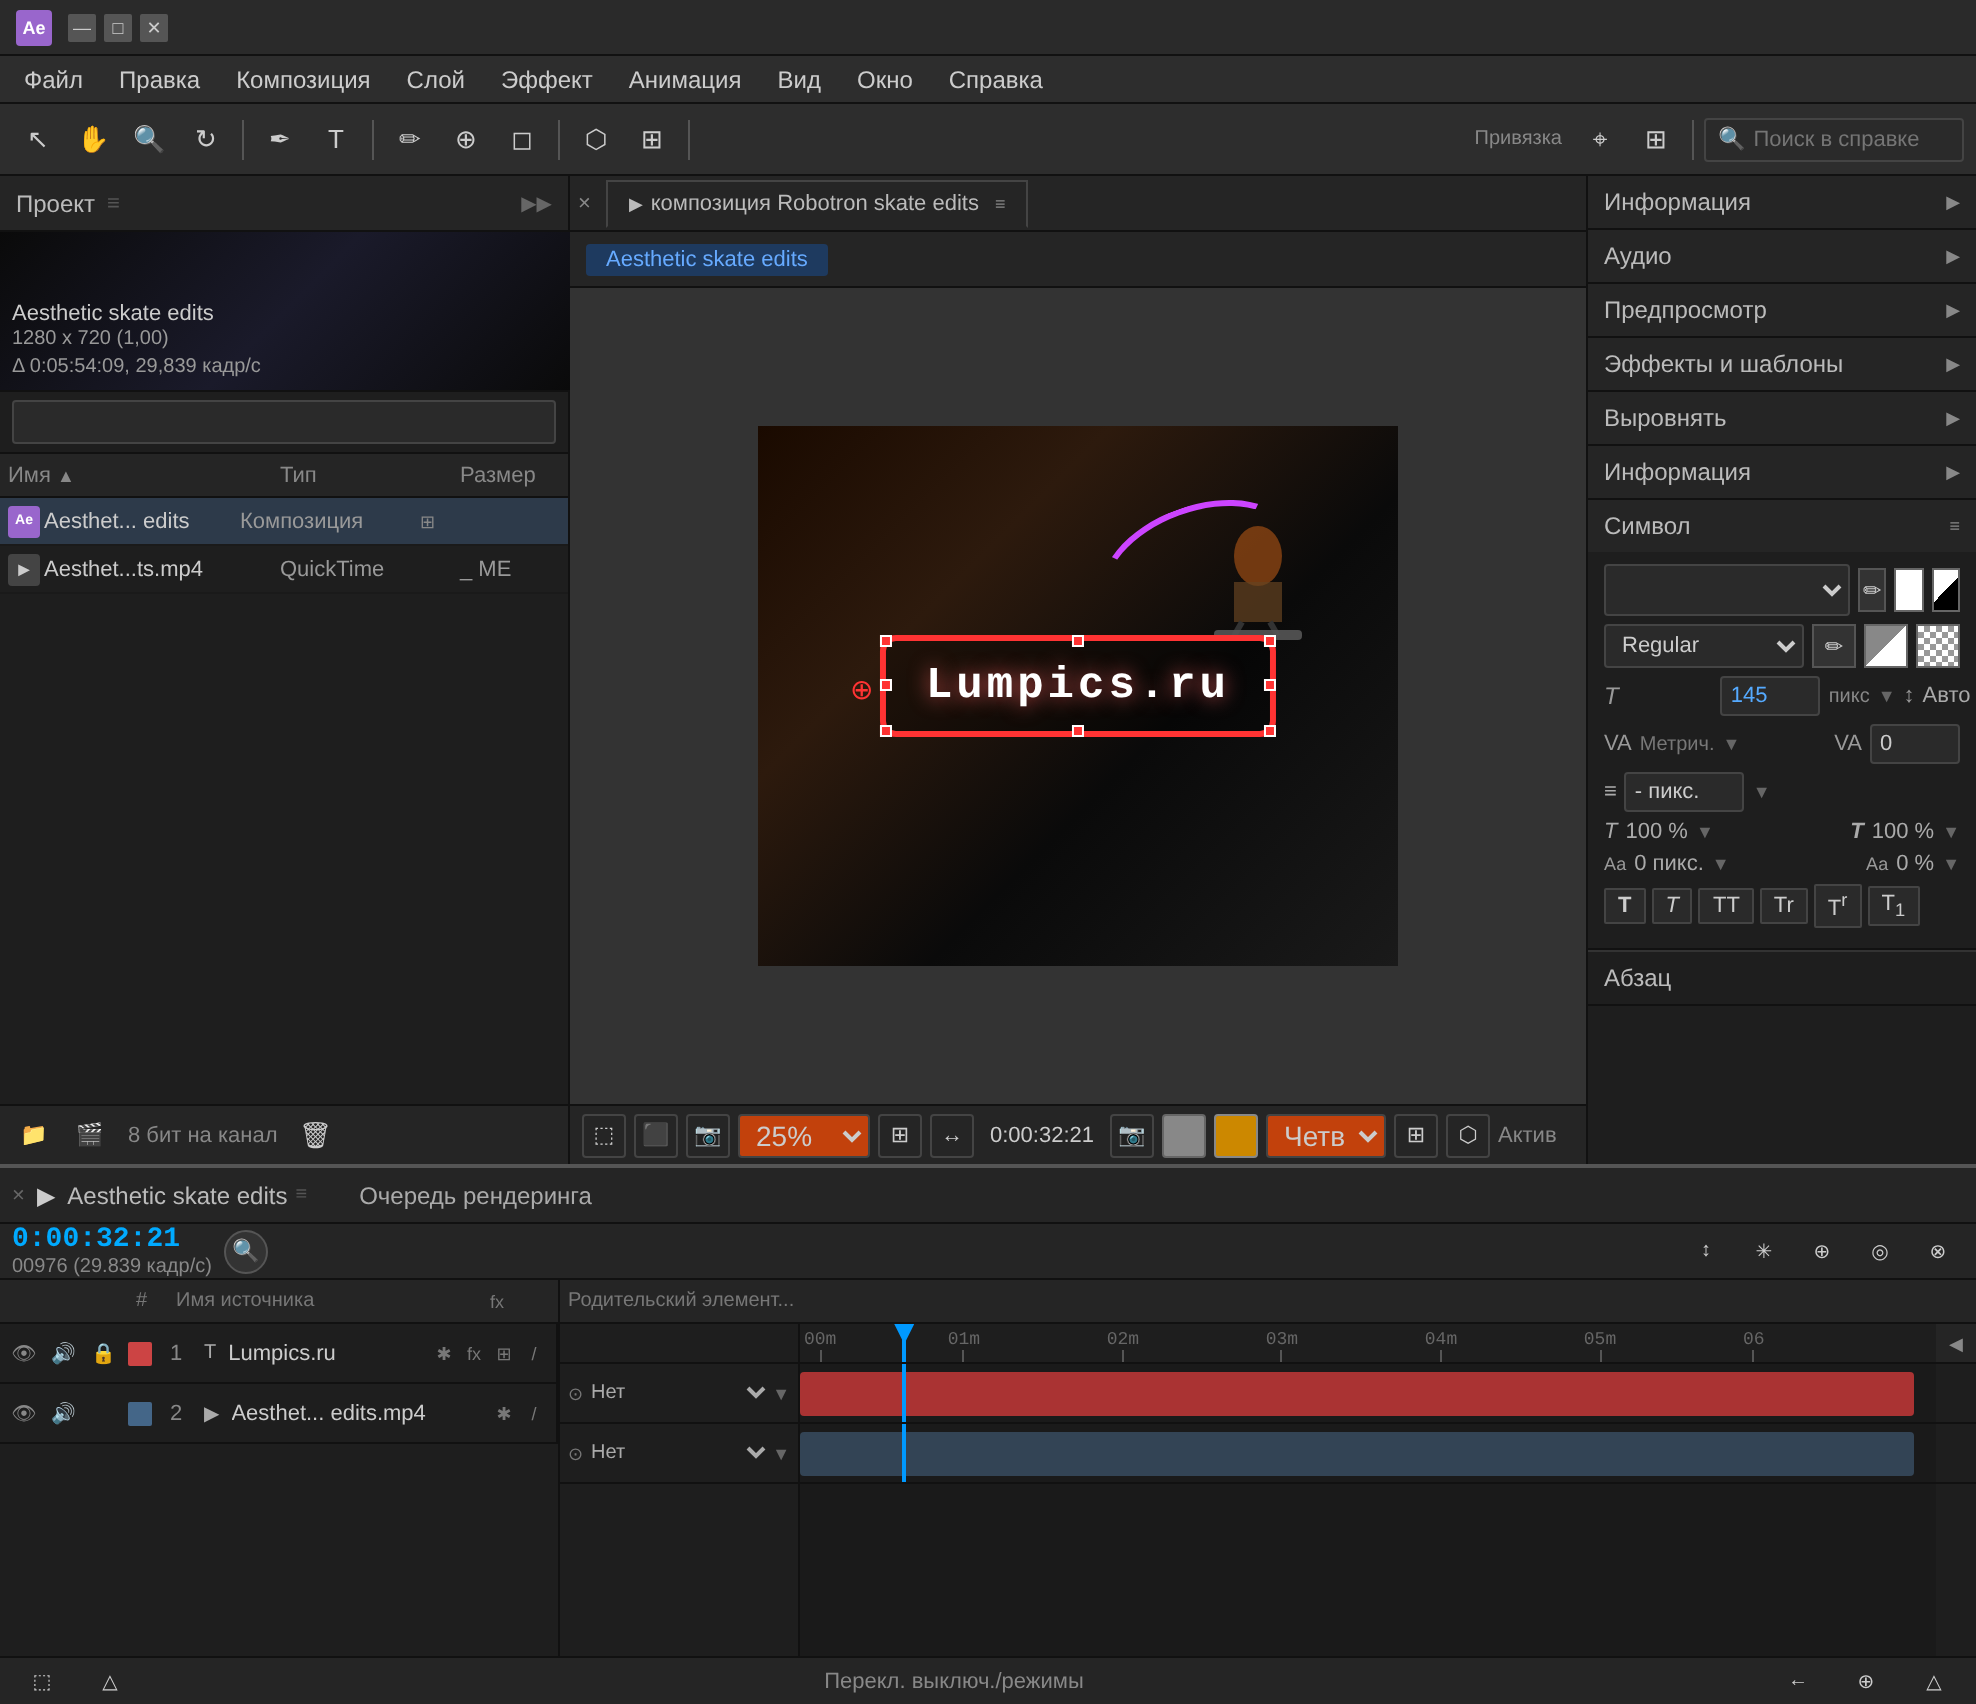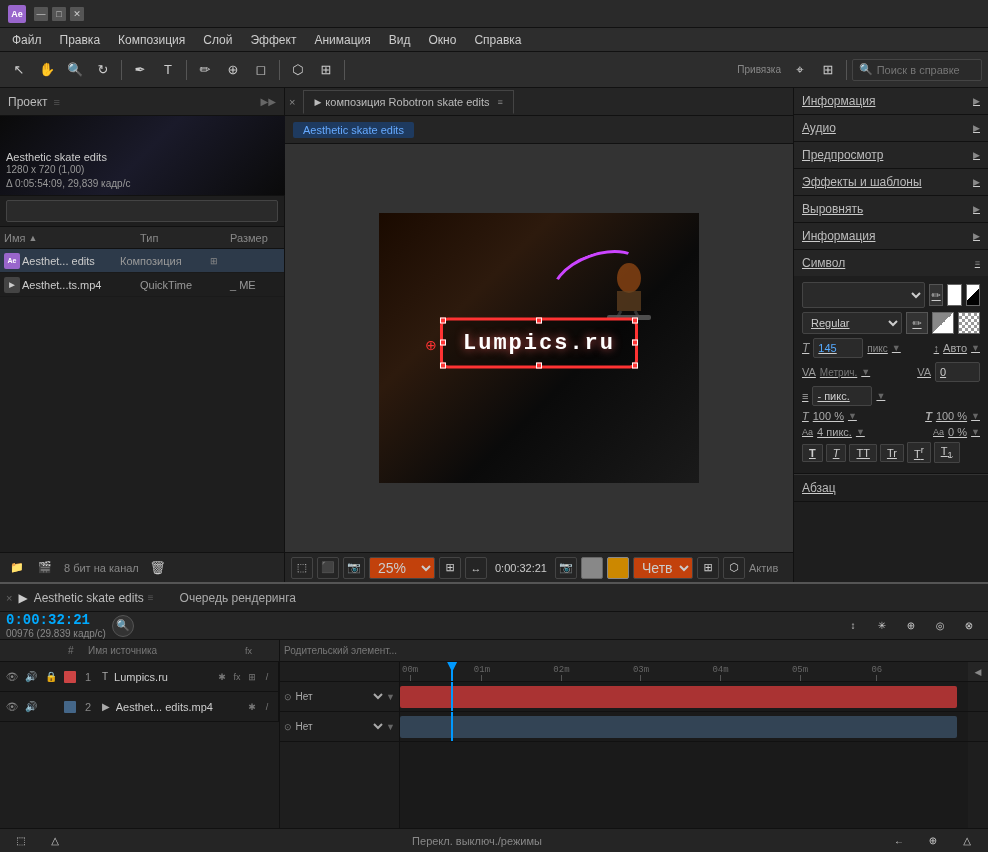--- a/index.html
+++ b/index.html
@@ -342,21 +342,20 @@
     }
 
     
     #right-panel {
       width: 195px;
       background: #1e1e1e;
       border-left: 1px solid #111;
       display: flex;
       flex-direction: column;
       overflow-y: auto;
-      text-decoration: underline;
     }
     .right-section {
       border-bottom: 1px solid #111;
     }
     .right-section-header {
       background: #252525;
       height: 26px;
       display: flex;
       align-items: center;
       padding: 0 8px;
@@ -425,20 +424,21 @@
     .size-label { color: #999; font-size: 12px; font-style: italic; }
     .size-value {
       background: #2a2a2a;
       border: 1px solid #444;
       color: #55aaff;
       font-size: 11px;
       height: 20px;
       width: 50px;
       padding: 0 4px;
       border-radius: 2px;
+      margin-left: 47px;
     }
     .size-unit { color: #888; font-size: 10px; }
     .metric-row {
       display: flex;
       align-items: center;
       gap: 4px;
       margin-bottom: 4px;
       font-size: 11px;
     }
     .percent-value {
@@ -990,21 +990,21 @@
           <span style="font-size:11px;color:#aaa;">100 %</span>
           <span style="color:#666;font-size:9px;">▼</span>
           <div style="margin-left:auto;display:flex;align-items:center;gap:4px;">
             <span style="font-size:11px;color:#aaa;font-style:italic;font-weight:bold;">T</span>
             <span style="font-size:11px;color:#aaa;">100 %</span>
             <span style="color:#666;font-size:9px;">▼</span>
           </div>
         </div>
         <div class="metric-row">
           <span style="font-size:9px;color:#999;">Аа</span>
-          <span style="font-size:11px;color:#aaa;">4 пикс.</span>
+          <span style="font-size:11px;color:#aaa;">0 пикс.</span>
           <span style="color:#666;font-size:9px;">▼</span>
           <div style="margin-left:auto;display:flex;align-items:center;gap:4px;">
             <span style="font-size:9px;color:#999;">Аа</span>
             <span style="font-size:11px;color:#aaa;">0 %</span>
             <span style="color:#666;font-size:9px;">▼</span>
           </div>
         </div>
 
         <div class="text-style-row">
           <button class="ts-btn bold">T</button>

